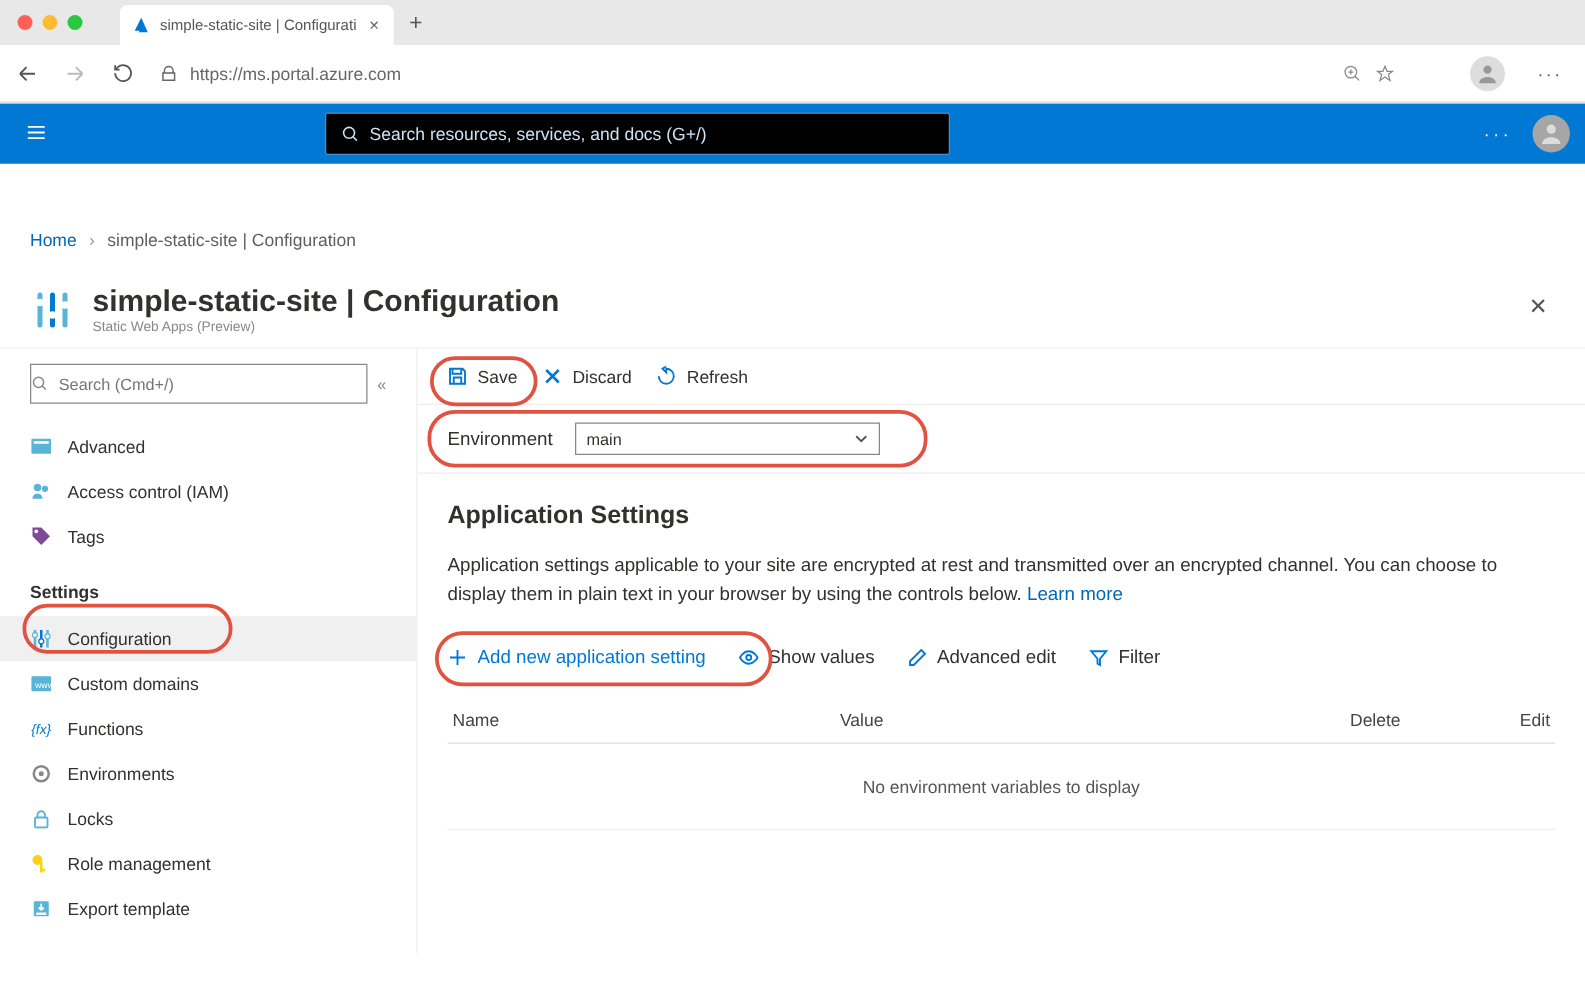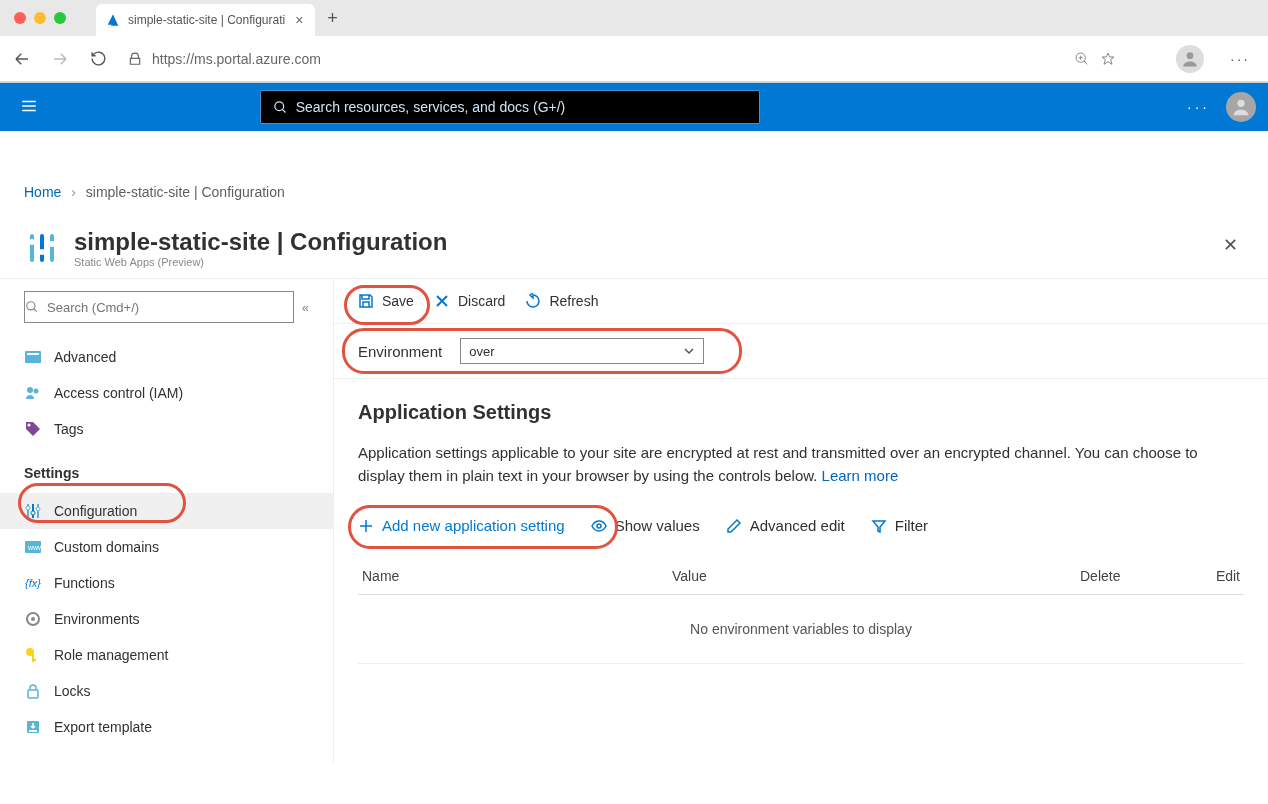--- a/index.html
+++ b/index.html
@@ -280,35 +280,35 @@
             <svg width="16" height="16" viewBox="0 0 16 16">
               <circle cx="8" cy="8" r="6" fill="none" stroke="#888" stroke-width="2"></circle>
               <circle cx="8" cy="8" r="2" fill="#888"></circle>
             </svg>
           </span>
         <span>Environments</span>
       </div>
       <div class="menu-item">
         <span class="mi-icon">
             <svg width="16" height="16" viewBox="0 0 16 16">
+              <rect x="3" y="7" width="10" height="8" rx="1" fill="none" stroke="#59b4d9" stroke-width="1.5"></rect>
+              <path d="M5 7V5a3 3 0 016 0v2" fill="none" stroke="#59b4d9" stroke-width="1.5"></path>
+            </svg>
+          </span>
+        <span>Locks</span>
+      </div>
+      <div class="menu-item">
+        <span class="mi-icon">
+            <svg width="16" height="16" viewBox="0 0 16 16">
               <circle cx="5" cy="5" r="4" fill="#fcd116"></circle>
               <rect x="7" y="7" width="2" height="8" fill="#fcd116"></rect>
               <rect x="7" y="12" width="4" height="2" fill="#fcd116"></rect>
             </svg>
           </span>
         <span>Role management</span>
-      </div>
-      <div class="menu-item">
-        <span class="mi-icon">
-            <svg width="16" height="16" viewBox="0 0 16 16">
-              <rect x="3" y="7" width="10" height="8" rx="1" fill="none" stroke="#59b4d9" stroke-width="1.5"></rect>
-              <path d="M5 7V5a3 3 0 016 0v2" fill="none" stroke="#59b4d9" stroke-width="1.5"></path>
-            </svg>
-          </span>
-        <span>Locks</span>
       </div>
       <div class="menu-item">
         <span class="mi-icon">
             <svg width="16" height="16" viewBox="0 0 16 16">
               <rect x="2" y="2" width="12" height="12" rx="1" fill="#59b4d9"></rect>
               <path d="M8 4v5m0 0l-2-2m2 2l2-2" stroke="#fff" stroke-width="1.5" fill="none"></path>
               <rect x="4" y="11" width="8" height="2" fill="#fff"></rect>
             </svg>
           </span>
         <span>Export template</span>
@@ -335,21 +335,21 @@
         <svg class="ti" width="16" height="16" viewBox="0 0 16 16">
             <path fill="none" stroke="#0078d4" stroke-width="1.5" d="M2 8a6 6 0 106-6v3L5 2l3-2"></path>
           </svg>
         <span>Refresh</span>
       </div>
     </div>
 
     <div class="env-row rel">
       <span class="env-label">Environment</span>
       <div class="env-select">
-        <span>over</span>
+        <span>main</span>
         <svg width="12" height="12" viewBox="0 0 12 12">
             <path fill="none" stroke="#555" stroke-width="1.5" d="M2 4l4 4 4-4"></path>
           </svg>
       </div>
       <div class="callout" style="left:8px; top:4px; width:400px; height:46px;"></div>
     </div>
 
     <div class="section">
       <h2>Application Settings</h2>
       <div class="desc">

